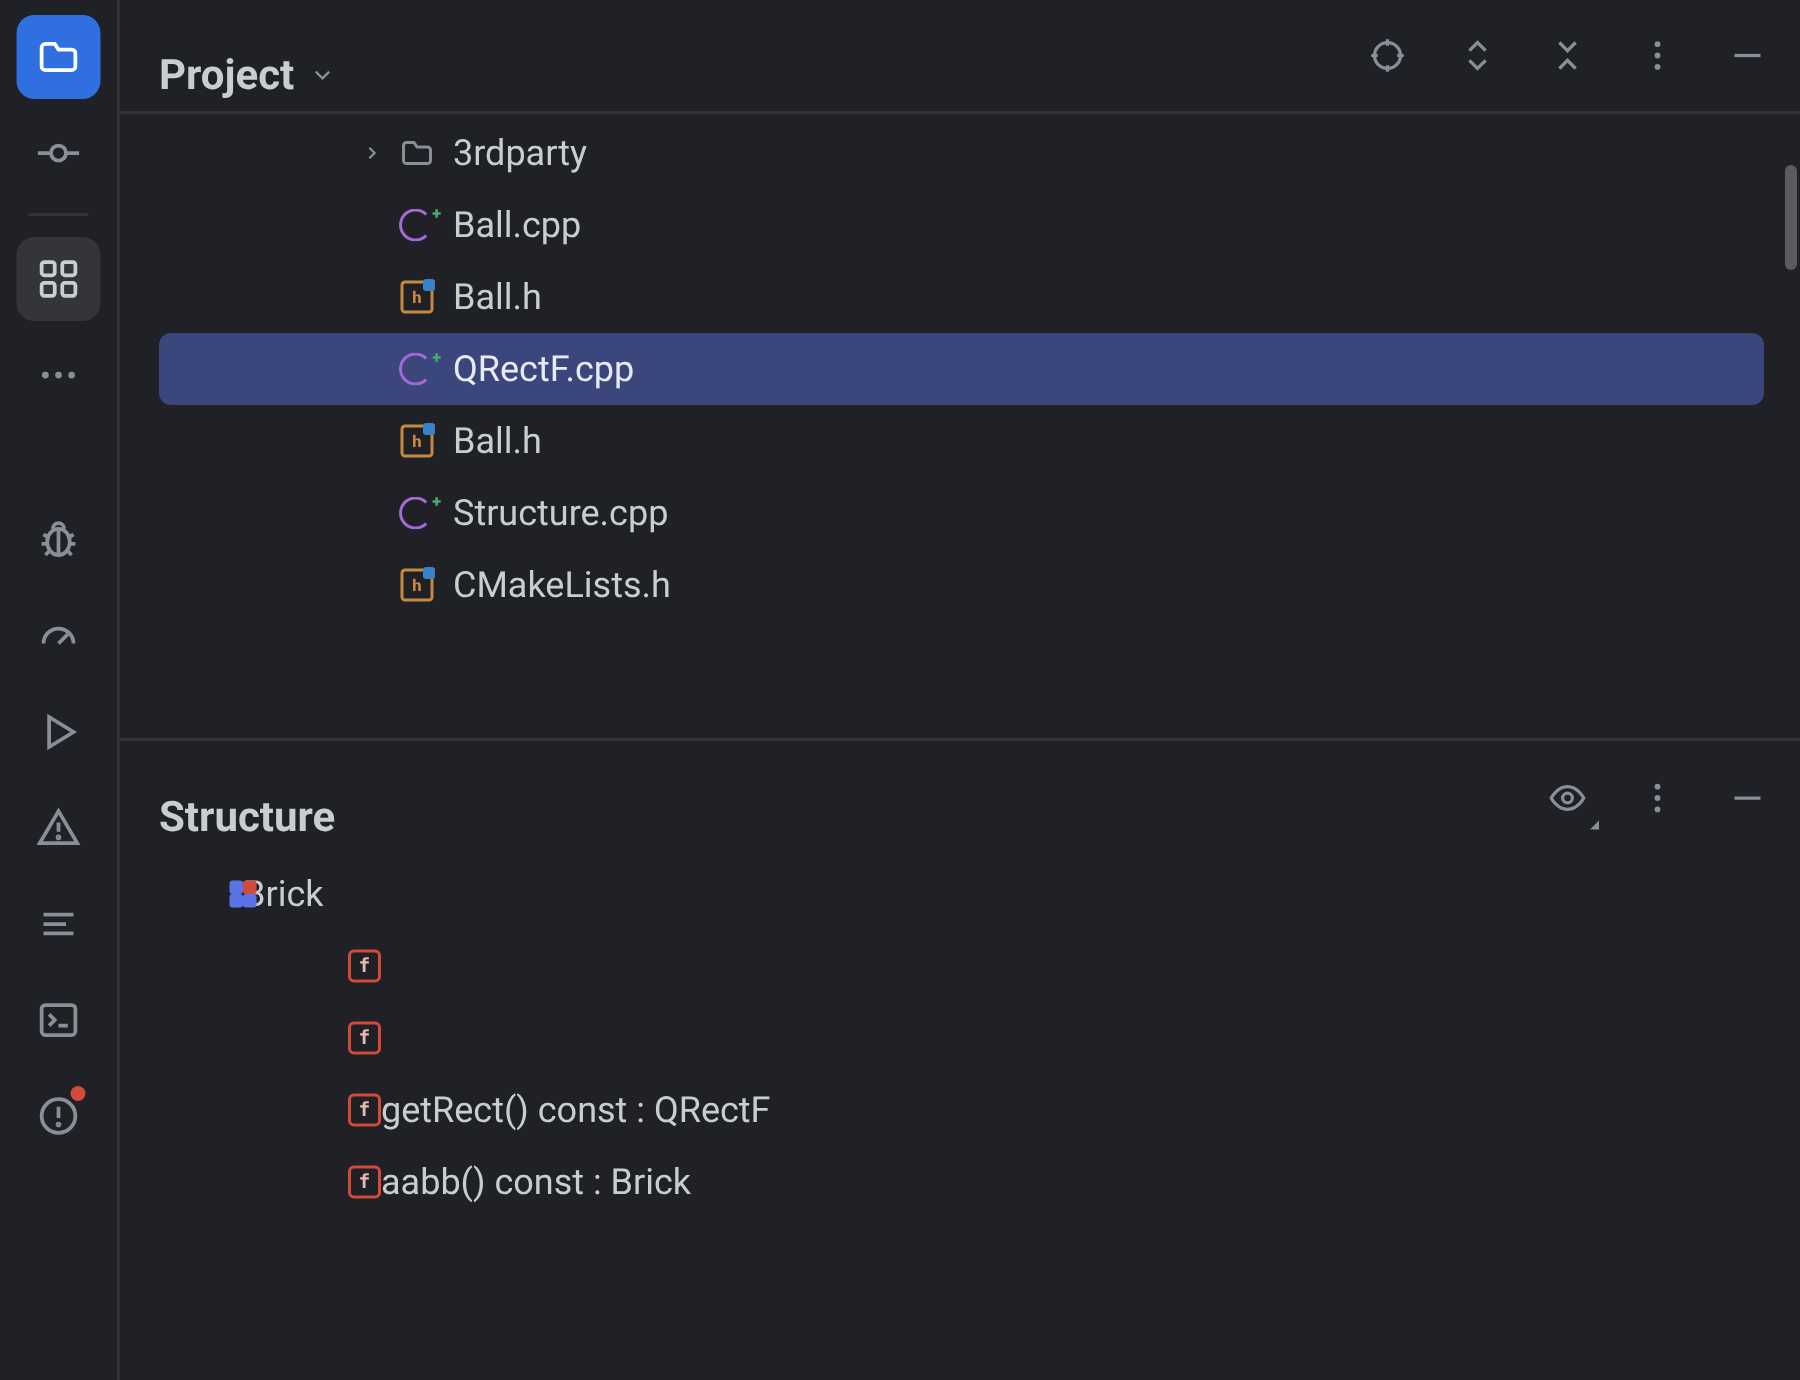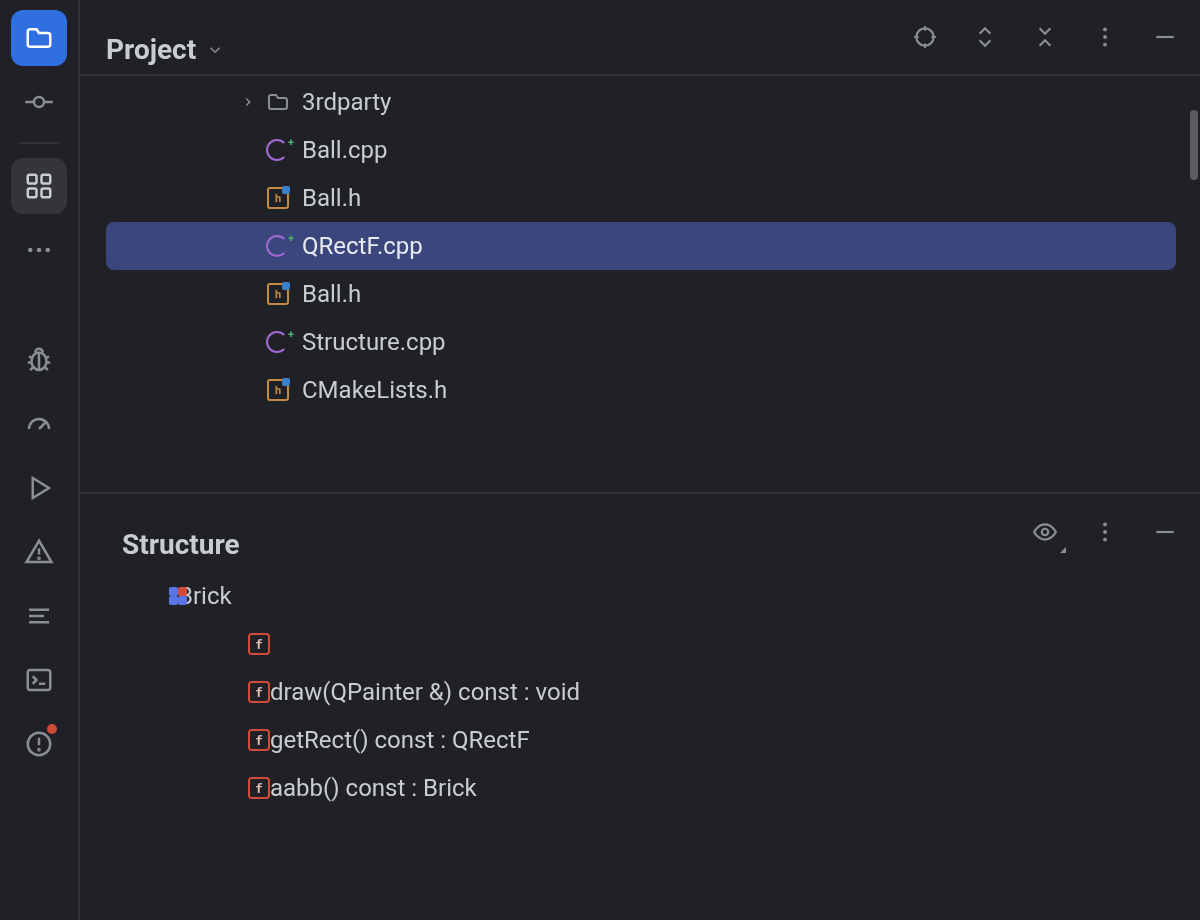--- a/index.html
+++ b/index.html
@@ -78,21 +78,21 @@
   
   .panels {
     flex:1;
     display:flex;
     flex-direction:column;
   }
   .panel {
     display:flex; flex-direction:column;
   }
   .panel-project { height:494px; border-bottom:2px solid var(--panel-border); position:relative;}
-  .panel-structure { flex:1;padding-left:16px; }
+  .panel-structure { flex:1; }
 
   .panel-header {
     height:76px;
     border-bottom:2px solid var(--panel-border);
     display:flex; align-items:center;
     padding: 0 18px 0 26px;
   }
   .panel-title {
     font-size:28px; font-weight:700; color:var(--text);
     display:flex; align-items:center; gap:10px;margin-top:24px;
@@ -484,21 +484,20 @@
             <span class="indent" style="width:152px"></span>
             <span class="ficon">
               <span class="ico-fn">f</span>
             </span>
           </div>
           <div class="srow">
             <span class="indent" style="width:152px"></span>
             <span class="ficon">
               <span class="ico-fn">f</span>
             </span>
-            <span class="label">draw(QPainter &amp;) const : void</span>
           </div>
           <div class="srow">
             <span class="indent" style="width:152px"></span>
             <span class="ficon">
               <span class="ico-fn">f</span>
             </span>
             <span class="label">getRect() const : QRectF</span>
           </div>
           <div class="srow">
             <span class="indent" style="width:152px"></span>

